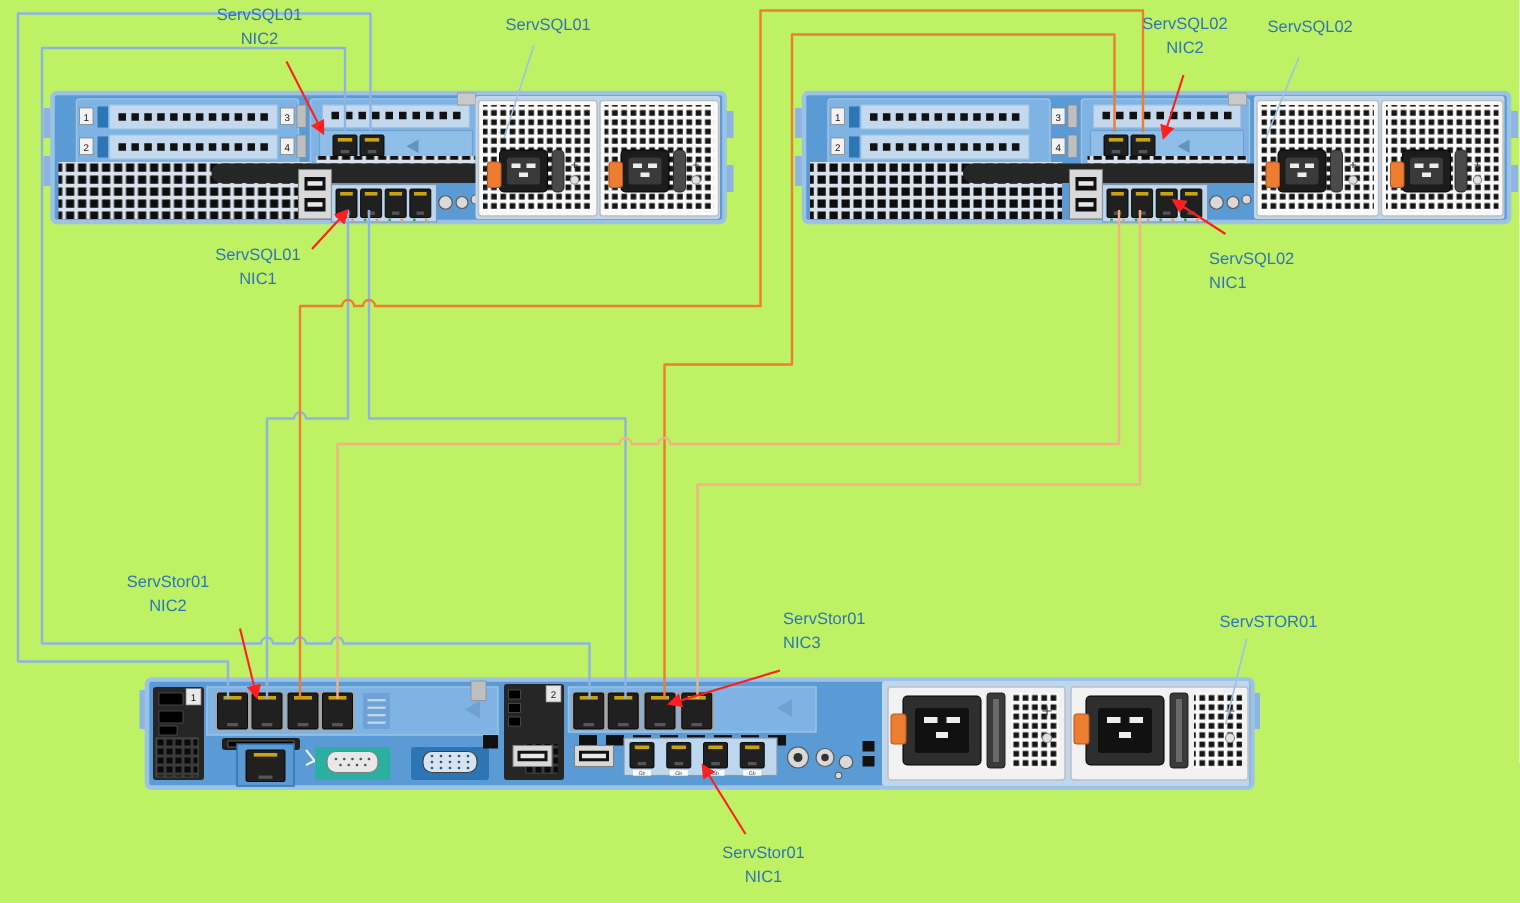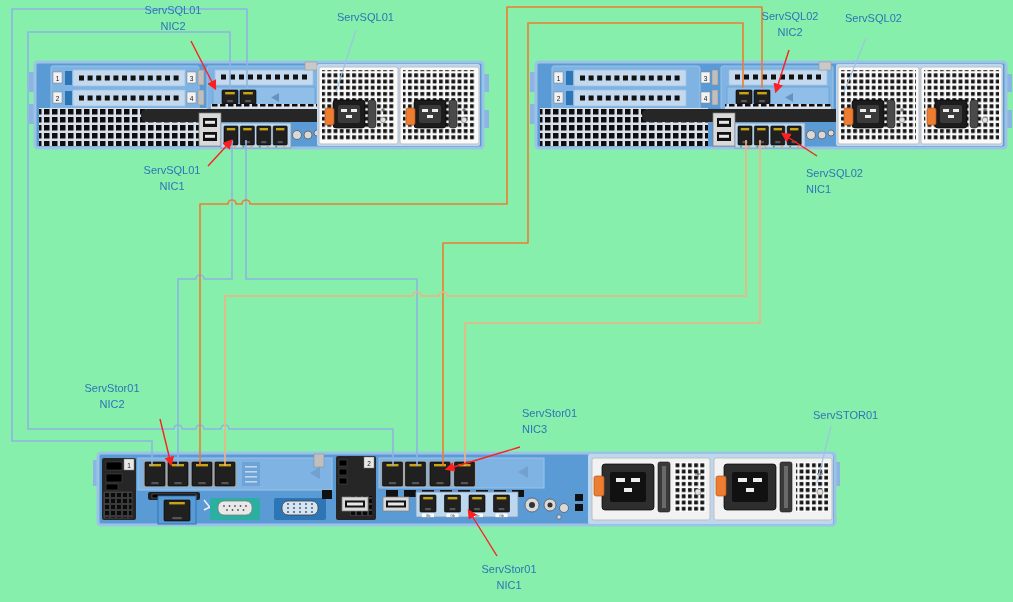--- a/index.html
+++ b/index.html
@@ -1,16 +1,16 @@
 <!DOCTYPE html>
 <html><head>
 <meta charset="utf-8">
 <style>
   html,body{margin:0;padding:0;background:#fff;}
-  #diagram{position:relative;width:1013px;height:602px;background:#86efac;overflow:hidden;
+  #diagram{position:relative;width:1013px;height:602px;background:#bef264;overflow:hidden;
            font-family:"Liberation Sans",sans-serif;}
   #scene{position:absolute;left:0;top:0;}
   .lbl{position:absolute;font:11px/16px "Liberation Sans",sans-serif;text-align:center;
        white-space:nowrap;color:#2E75B6;}
   .lbl span{display:block;}
   .lbl.left{text-align:left;}
 </style>
 </head>
 <body>
 

